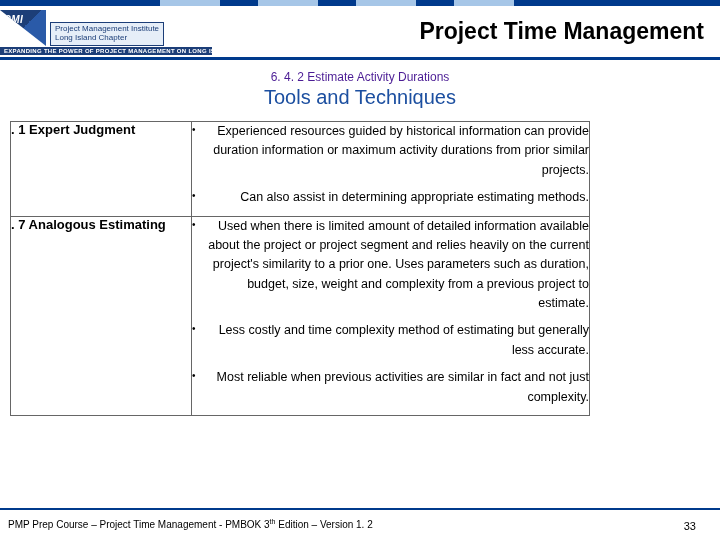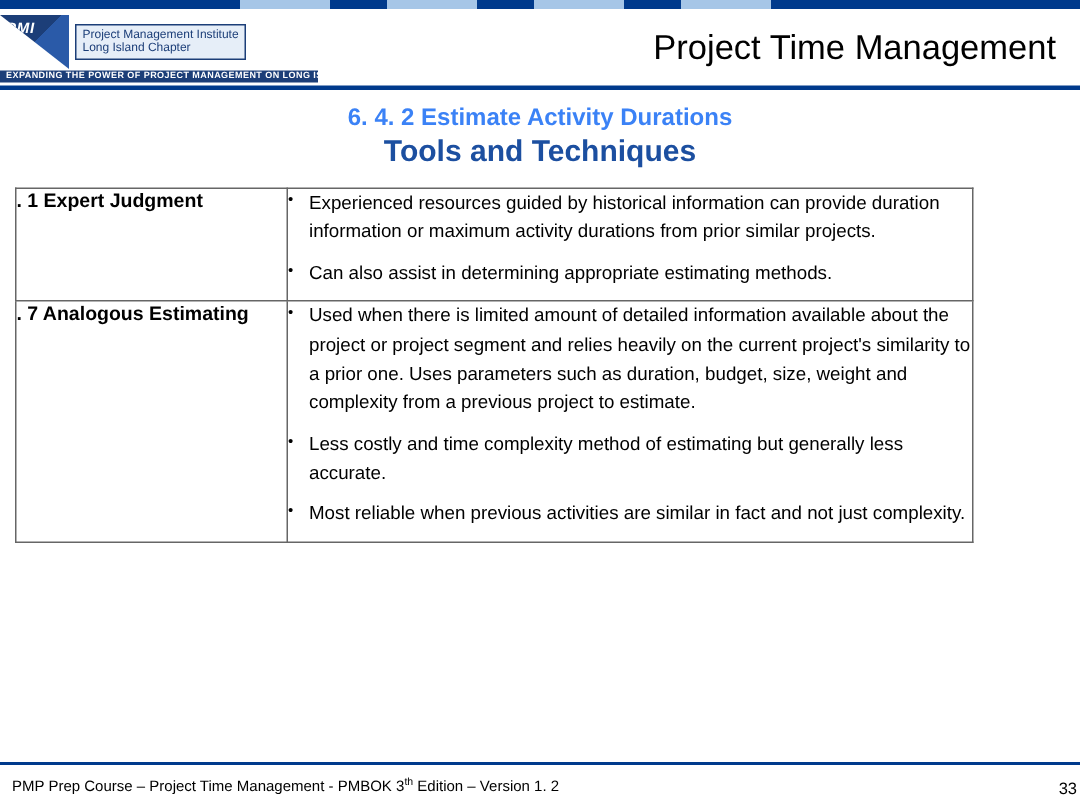--- a/index.html
+++ b/index.html
@@ -2,40 +2,40 @@
 <html><head>
 <meta charset="utf-8">
 <style>
   html,body{margin:0;padding:0;width:720px;height:540px;font-family:Arial,Helvetica,sans-serif;background:#fff;overflow:hidden}
   .slide{position:relative;width:720px;height:540px;box-sizing:border-box}
   .topbar{height:6px;background:#003a8c;width:100%}
   .tabs{position:absolute;top:0;left:0;display:flex;gap:38px;padding-left:160px}
   .tabs span{display:inline-block;width:60px;height:6px;background:#a6c6e7}
   .header{display:flex;align-items:flex-start;border-bottom:3px solid #003a8c;padding:4px 12px 2px 0}
   .logo{width:240px;flex:0 0 240px}
-  .logo .mark{display:flex;align-items:center}
+  .logo .mark{display:flex;align-items:flex-end}
   .logo .pmi-tri{width:46px;height:36px;background:linear-gradient(135deg,#1c3e78 0 50%,#2a5aa8 50% 100%);clip-path:polygon(0 0,100% 0,100% 100%);position:relative;margin-right:4px}
   .logo .pmi-tri::after{content:"PMI";position:absolute;left:4px;top:4px;font-size:10px;color:#fff;font-weight:bold;font-style:italic;letter-spacing:.5px}
   .logo .label{font-size:8px;line-height:1.1;color:#1c3e78;border:1px solid #1c3e78;padding:2px 4px;background:#e6eef8}
   .logo .sublabel{font-size:6px;font-weight:bold;color:#fff;background:#1c3e78;padding:1px 4px;letter-spacing:.3px;white-space:nowrap;margin-top:1px;width:212px;box-sizing:border-box}
-  .title{flex:1;text-align:right;font-weight:normal;font-size:23px;color:#000;padding-top:8px;padding-right:4px}
+  .title{flex:1;text-align:right;font-weight:bold;font-size:23px;color:#000;padding-top:8px;padding-right:4px}
   .section{ text-align:center;margin-top:10px}
-  .section .line1{font-weight:bold;font-size:16px;color:#3b82f6}
-  .section .line2{font-weight:bold;font-size:20px;color:#1c4fa0;margin-top:2px}
-  table.tools{border-collapse:collapse;margin:12px 10px 0 10px;width:639px}
+  .section .line1{font-weight:normal;font-size:12px;color:#4c1d95}
+  .section .line2{font-weight:normal;font-size:20px;color:#1c4fa0;margin-top:2px}
+  table.tools{border-collapse:collapse;margin:12px 10px 0 10px;width:580px}
   table.tools td{border:1px solid #666;vertical-align:top;padding:0}
   td.left{width:180px;font-weight:bold;font-size:13px;padding:10px 6px 0 6px}
   td.right{padding:8px 10px 8px 6px}
   ul.bul{list-style:none;margin:0;padding:0}
-  ul.bul li{font-size:12.5px;line-height:1.55;margin:0 0 8px 0;padding-left:14px;position:relative;text-align:left}
+  ul.bul li{font-size:12.5px;line-height:1.55;margin:0 0 8px 0;padding-left:14px;position:relative;text-align:right}
   ul.bul li::before{content:"•";position:absolute;left:0;top:0;font-size:10px}
   .footer{position:absolute;bottom:8px;left:0;width:100%;border-top:2px solid #003a8c;padding-top:4px;box-sizing:border-box}
   .footer .txt{font-size:10px;padding-left:8px;display:inline-block}
   .footer .txt sup{font-size:7px}
-  .footer .pg{position:absolute;right:2px;bottom:0;font-size:11px}
+  .footer .pg{position:absolute;right:24px;bottom:0;font-size:11px}
 </style>
 </head>
 <body>
 
 <div class="slide">
   <div class="topbar">
     <div class="tabs">
       <span></span>
         <span></span>
         <span></span>

